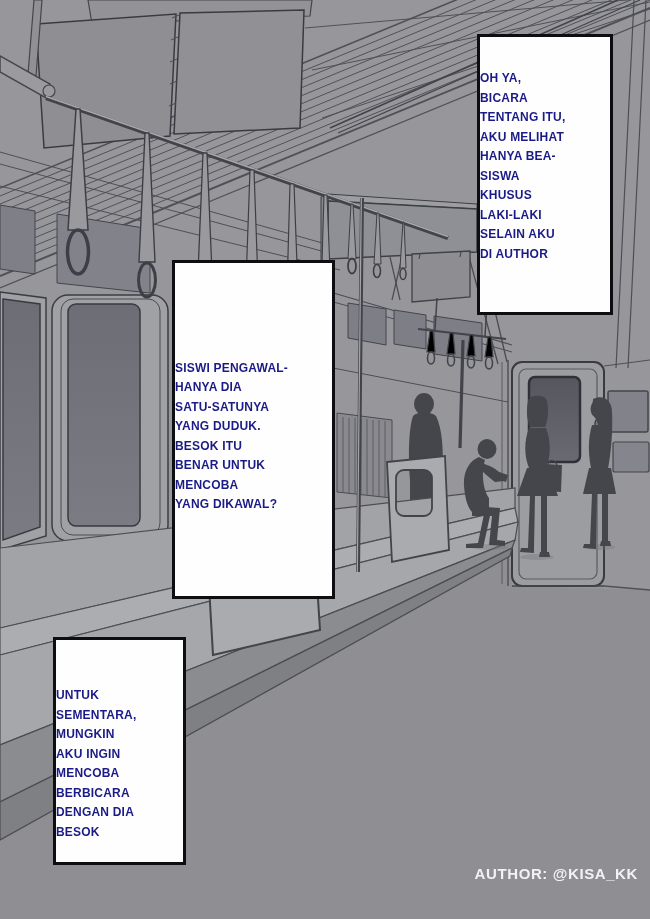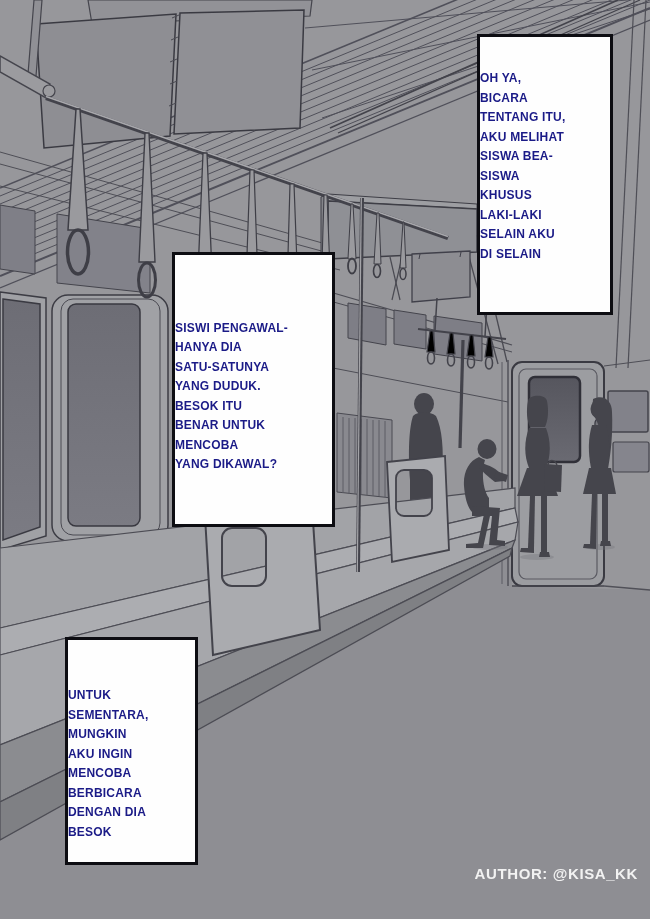--- a/index.html
+++ b/index.html
@@ -8,22 +8,22 @@
          font-family:"Liberation Sans",sans-serif;}
   .scene-svg{position:absolute;left:0;top:0;width:650px;height:919px;display:block;}
   .bubble{position:absolute;box-sizing:border-box;
           background:var(--c-bubble_fill,#fefefe);
           border:3px solid var(--c-bubble_border,#0d0d12);
           display:flex;flex-direction:column;align-items:flex-start;justify-content:center;
           text-align:center;color:var(--c-bubble_text,#1b1b87);
           font-weight:700;font-size:12px;line-height:19.5px;letter-spacing:.2px;
           white-space:pre;}
   .bubble-1{left:477px;top:34px;width:136px;height:281px;padding-bottom:16px;}
-  .bubble-2{left:172px;top:252px;width:163px;height:275px;padding-top:14px;}
-  .bubble-3{left:65px;top:637px;width:133px;height:228px;padding-top:26px;}
+  .bubble-2{left:172px;top:260px;width:163px;height:339px;padding-top:14px;}
+  .bubble-3{left:53px;top:637px;width:133px;height:228px;padding-top:26px;}
   .bline{height:19.5px;}
   .credits{position:absolute;right:12px;top:864px;text-align:center;
            color:var(--c-credit_text,#f2f2f2);font-weight:700;font-size:15px;
            line-height:20px;letter-spacing:.6px;}
 </style>
 </head>
 <body>
 
 <div class="stage">
 
@@ -257,26 +257,26 @@
     <path d="M602,494 L602,541 L608,541 L608,494 Z"></path>
     <path d="M601,541 L610,541 L611,546 L600,546 Z"></path>
   </g>
 </svg>
 
   <div class="bubble bubble-1">
     <div class="bline">OH YA,</div>
     <div class="bline">BICARA</div>
     <div class="bline">TENTANG ITU,</div>
     <div class="bline">AKU MELIHAT</div>
-    <div class="bline">SISWA BEA-</div>
+    <div class="bline">HANYA BEA-</div>
     <div class="bline">SISWA</div>
     <div class="bline">KHUSUS</div>
     <div class="bline">LAKI-LAKI</div>
     <div class="bline">SELAIN AKU</div>
-    <div class="bline">DI SELAIN</div>
+    <div class="bline">DI AUTHOR</div>
   </div>
 
   <div class="bubble bubble-2">
     <div class="bline">SISWI PENGAWAL-</div>
     <div class="bline">HANYA DIA</div>
     <div class="bline">SATU-SATUNYA</div>
     <div class="bline">YANG DUDUK.</div>
     <div class="bline">BESOK ITU</div>
     <div class="bline">BENAR UNTUK</div>
     <div class="bline">MENCOBA</div>

